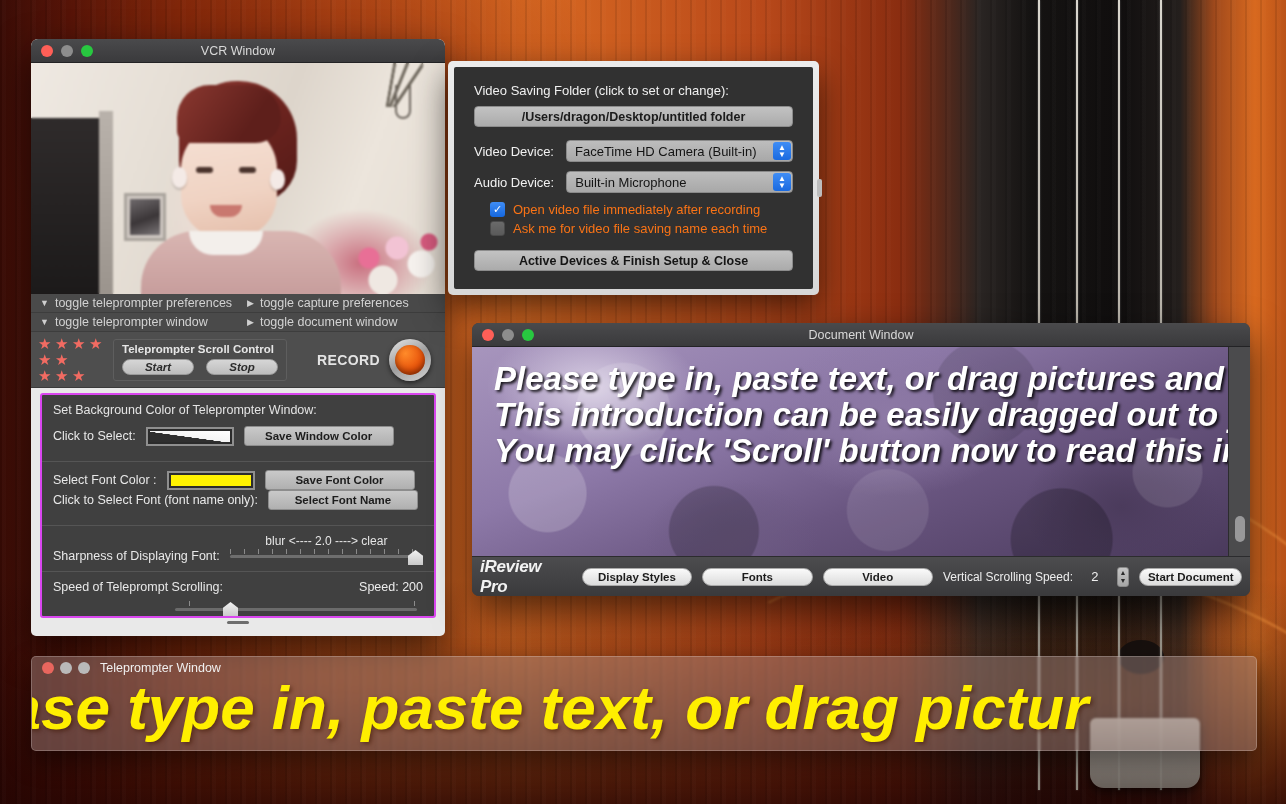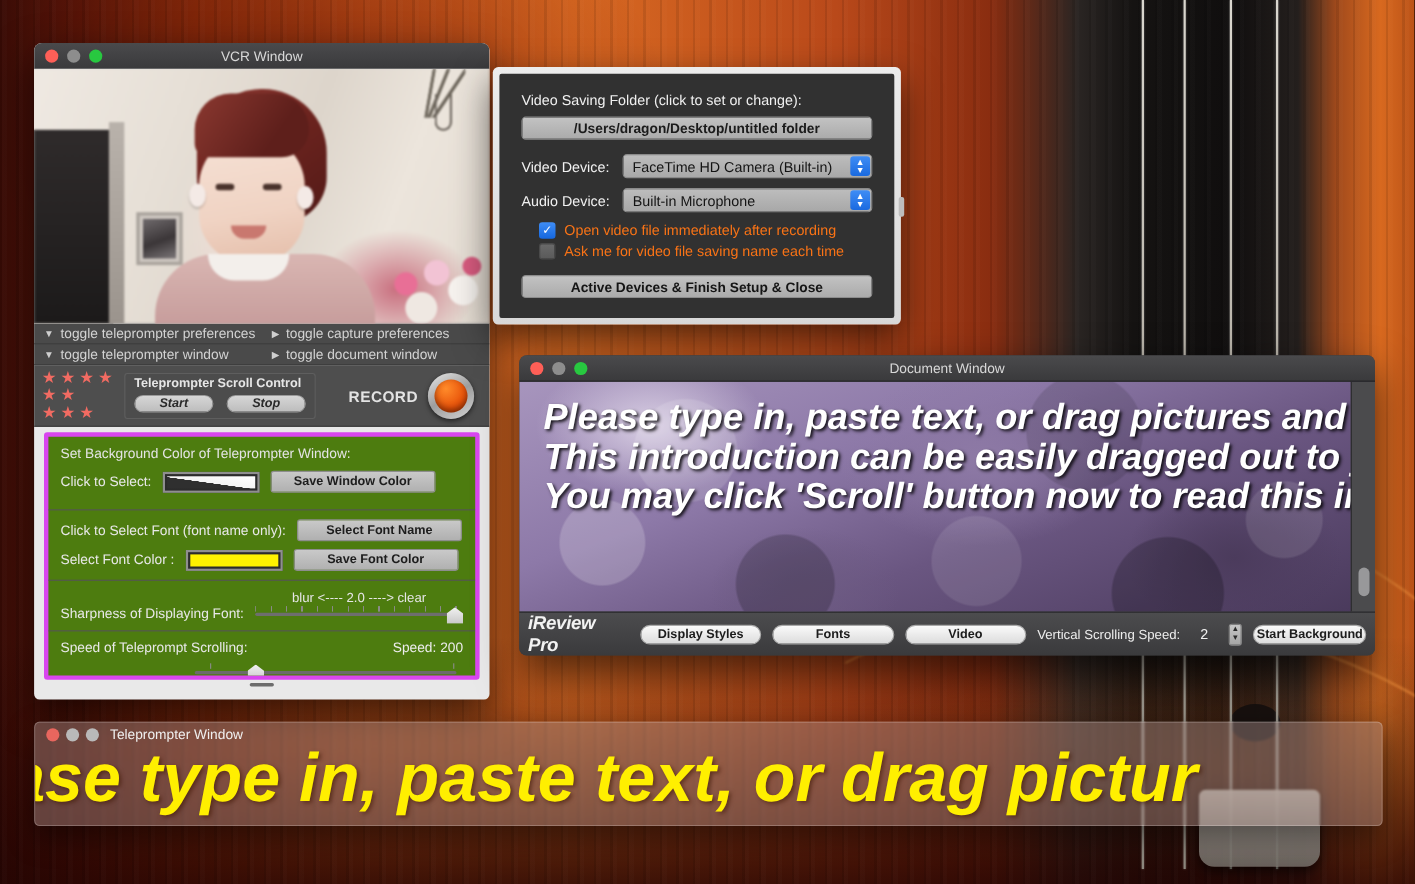--- a/index.html
+++ b/index.html
@@ -150,21 +150,21 @@
   .record-label{font-size:14px;font-weight:bold;color:#e3e3e3;letter-spacing:.4px;}
   .record-btn{width:42px;height:42px;border-radius:50%;cursor:pointer;
     background:linear-gradient(150deg,#e8e8e8,#9d9d9d 50%,#d5d5d5);
     display:flex;align-items:center;justify-content:center;
     box-shadow:0 2px 5px rgba(0,0,0,.55);}
   .record-btn i{width:30px;height:30px;border-radius:50%;display:block;
     background:radial-gradient(circle at 35% 28%,#ff8b2a,#e8530a 60%,#b93805);
     box-shadow:inset 0 -3px 6px rgba(0,0,0,.4);}
 
   
-  .prefs{margin:5px 9px 0;background:#4d7c0f;border:4px solid #d946ef;
+  .prefs{margin:5px 9px 0;background:#404040;border:2px solid #d946ef;
     border-radius:3px;flex:1;display:flex;flex-direction:column;overflow:hidden;}
   .pref-sec{padding:8px 11px;}
   .pref-sec+.pref-sec{border-top:1px solid #555;}
   .pref-head{font-size:12.5px;color:#e4e4e4;margin-bottom:9px;}
   .pref-line{display:flex;align-items:center;gap:10px;margin-bottom:7px;}
   .pref-lbl{font-size:12.5px;color:#e8e8e8;white-space:nowrap;}
   .colorwell{width:88px;height:19px;border:2px solid #8f8f8f;background:#2b2b2b;
     position:relative;cursor:pointer;overflow:hidden;}
   .colorwell:after{content:"";position:absolute;left:2px;right:2px;top:2px;bottom:2px;
     background:linear-gradient(to top right,#2f2f2f 0%,#2f2f2f 46%,#f4f4f4 47%,#ffffff 100%);}
@@ -407,28 +407,28 @@
     <div class="pref-sec">
       <div class="pref-head">Set Background Color of Teleprompter Window:</div>
       <div class="pref-line">
         <span class="pref-lbl">Click to Select:</span>
         <span class="colorwell"></span>
         <span class="gbtn">Save Window Color</span>
       </div>
     </div>
 
     <div class="pref-sec">
-      <div class="pref-line">
-        <span class="pref-lbl">Click to Select Font (font name only):</span>
-        <span class="gbtn">Select Font Name</span>
-      </div>
       <div class="pref-line" style="margin-bottom:0">
         <span class="pref-lbl">Select Font Color :</span>
         <span class="colorwell yellow"></span>
         <span class="gbtn">Save Font Color</span>
+      </div>
+      <div class="pref-line">
+        <span class="pref-lbl">Click to Select Font (font name only):</span>
+        <span class="gbtn">Select Font Name</span>
       </div>
     </div>
 
     <div class="pref-sec">
       <div class="pref-line" style="margin-bottom:0;align-items:flex-end;">
         <span class="pref-lbl">Sharpness of Displaying Font:</span>
         <span class="slider-blk">
           <span class="slider-cap" style="display:block">blur &lt;---- 2.0 ----&gt; clear</span>
           <span class="track" style="display:block">
             <i class="bar"></i>
@@ -529,21 +529,21 @@
     <span class="brand">iReview Pro</span>
     <span class="tb-pill">Display Styles</span>
     <span class="tb-pill">Fonts</span>
     <span class="tb-pill">Video</span>
     <span class="tb-lbl">Vertical Scrolling Speed:</span>
     <span class="step-val">2</span>
     <span class="stepper">
         <span>▲</span>
         <span>▼</span>
       </span>
-    <span class="tb-pill wide">Start Background</span>
+    <span class="tb-pill wide">Start Document</span>
   </div>
 </div>
 
 <div id="prompter">
   <div class="pr-bar">
     <span class="dot dim-red"></span>
     <span class="dot gray"></span>
     <span class="dot gray"></span>
     <span class="pr-title">Teleprompter Window</span>
   </div>

